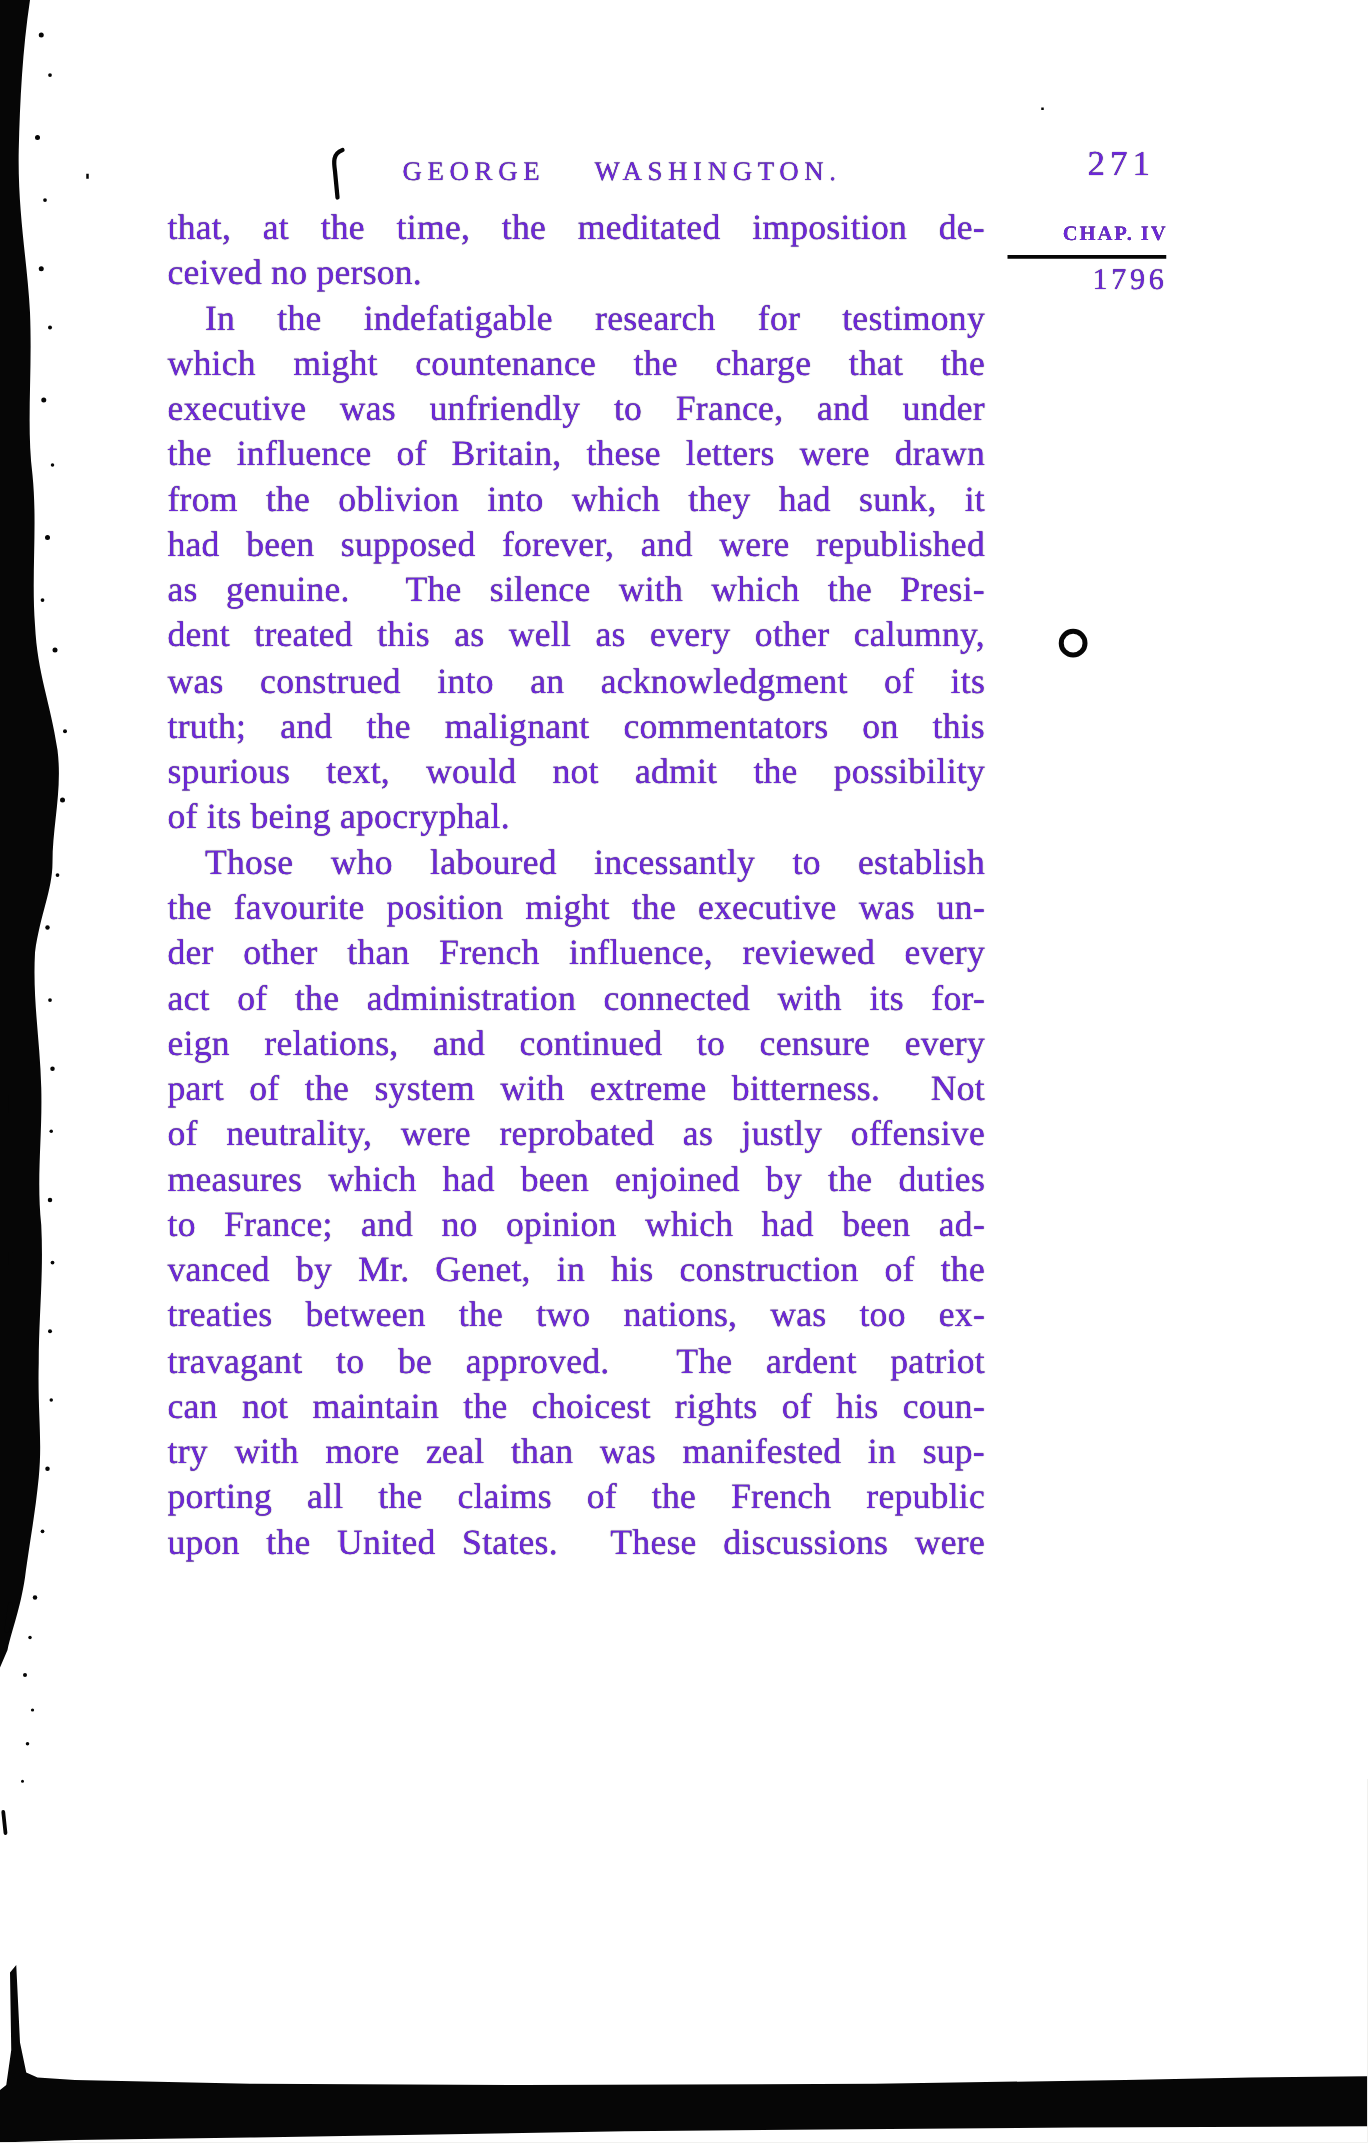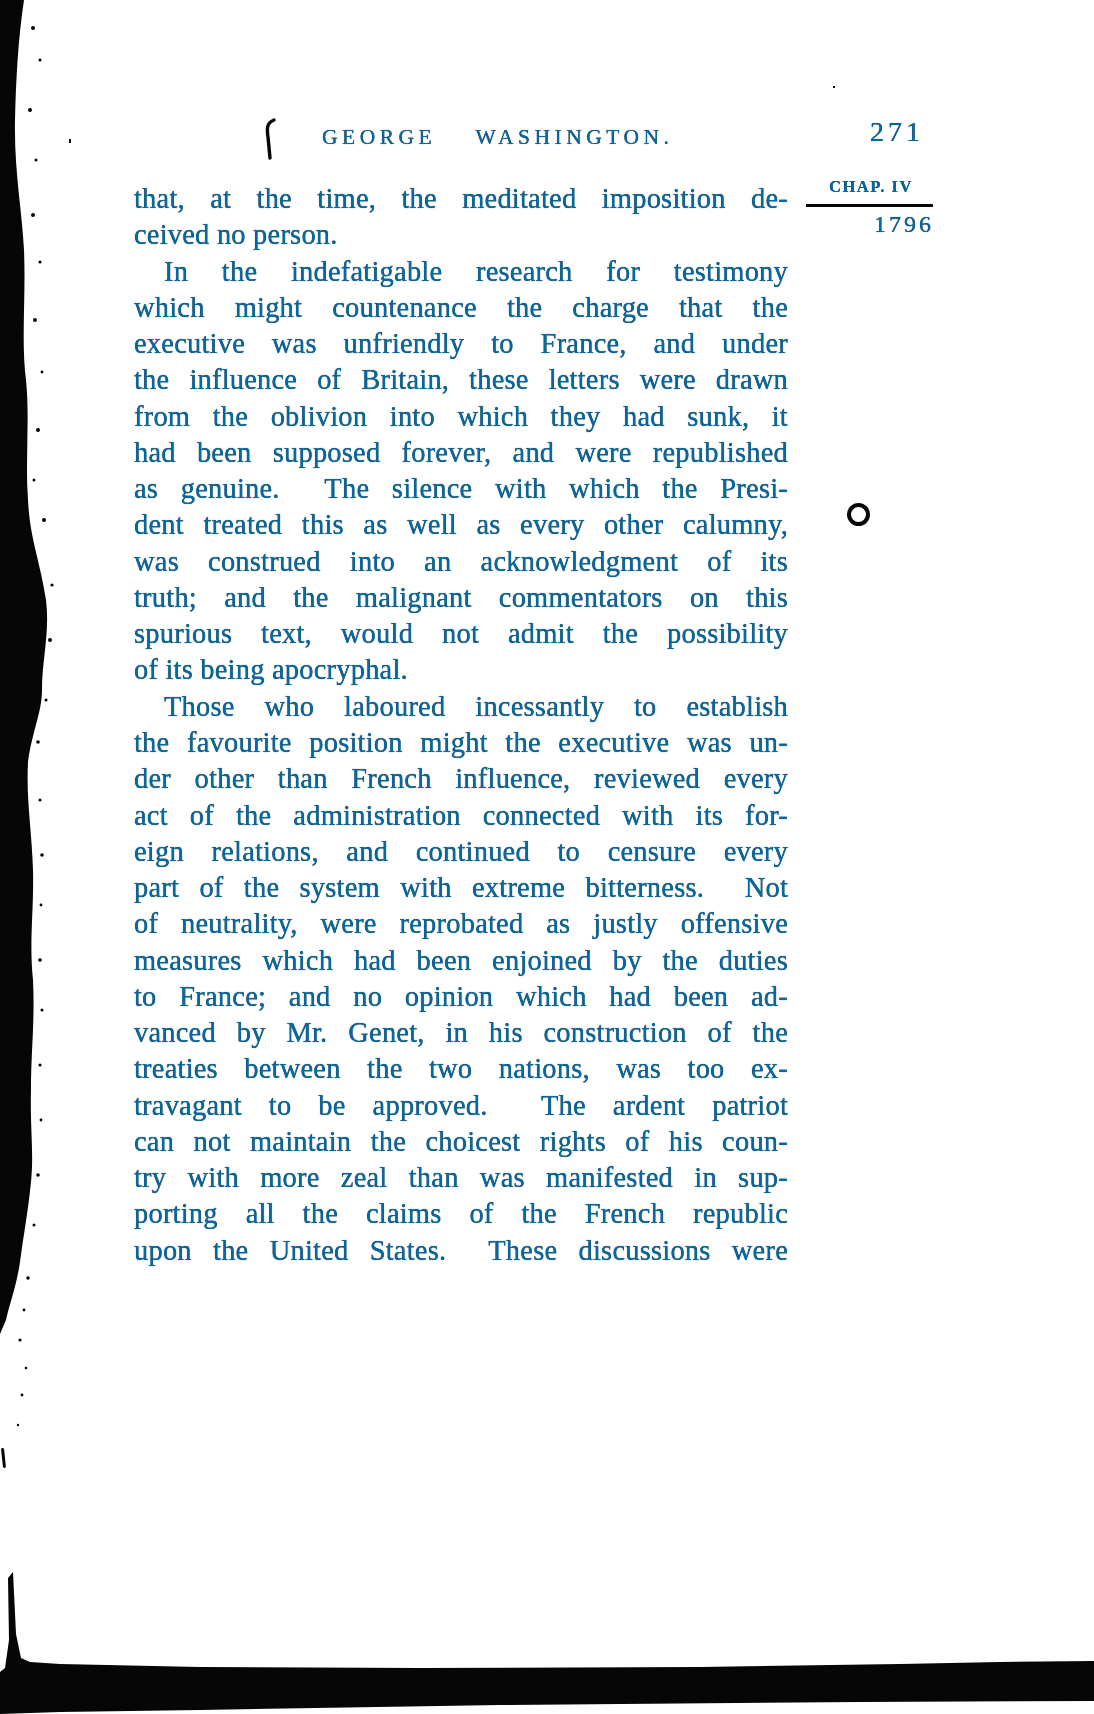--- a/index.html
+++ b/index.html
@@ -2,21 +2,21 @@
 <html><head>
 <meta charset="utf-8">
 <style>
   html,body{margin:0;padding:0;background:#e8e8e4;}
   .page{
     position:relative;
     width:1094px;height:1714px;
     background:#ffffff;
     overflow:hidden;
     font-family:"Liberation Serif", serif;
-    color:#0369a1;
+    color:#6d28d9;
   }
   .artifact{position:absolute;pointer-events:none;}
   .gutter{left:0;top:0;}
   .bottombar{left:0;top:1554px;}
   .stray-mark{left:258px;top:116px;}
   .ink{position:absolute;background:#060606;}
   
   .running-title{
     position:absolute;left:322px;top:125px;
     font-size:21.5px;letter-spacing:4.5px;word-spacing:10px;
@@ -25,36 +25,36 @@
   }
   .page-number{
     position:absolute;left:870px;top:116px;
     font-size:28px;letter-spacing:4px;
     text-shadow:0 0 0.7px rgba(0,0,0,.95);
   }
   
   .chap-label{
     position:absolute;left:808px;top:177px;width:126px;
     font-size:16.5px;font-weight:700;letter-spacing:1.5px;
-    text-align:center;white-space:pre;
+    text-align:right;white-space:pre;
     text-shadow:0 0 0.5px rgba(0,0,0,.9);
   }
   .margin-rule{left:806px;top:204px;width:127px;height:3px;}
   .year-label{
     position:absolute;left:808px;top:211px;width:126px;
     font-size:24px;letter-spacing:3px;text-align:right;
     text-shadow:0 0 0.7px rgba(0,0,0,.95);
   }
   .ring-mark{
     position:absolute;left:847px;top:503px;
     width:15px;height:15px;border:4.5px solid #060606;border-radius:50%;
   }
   
   .body-text{
-    position:absolute;left:134px;top:181px;width:654px;
+    position:absolute;left:134px;top:165px;width:654px;
     font-size:28.5px;
     text-shadow:0 0 0.8px rgba(0,0,0,.9);
     letter-spacing:0.2px;
   }
   .line{
     height:36.27px;line-height:36.27px;
     text-align:justify;text-align-last:justify;
     white-space:pre-wrap;
     overflow:visible;
   }

